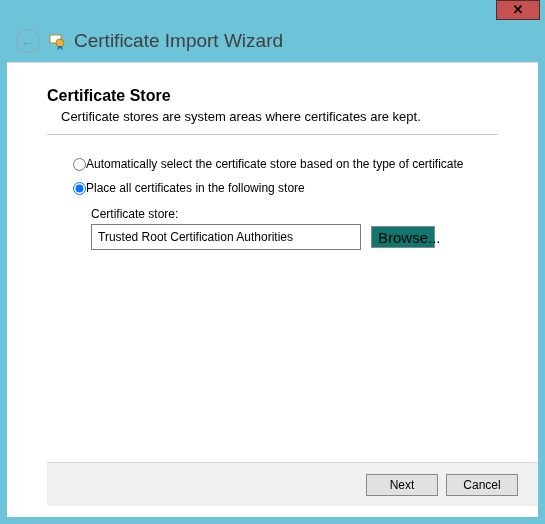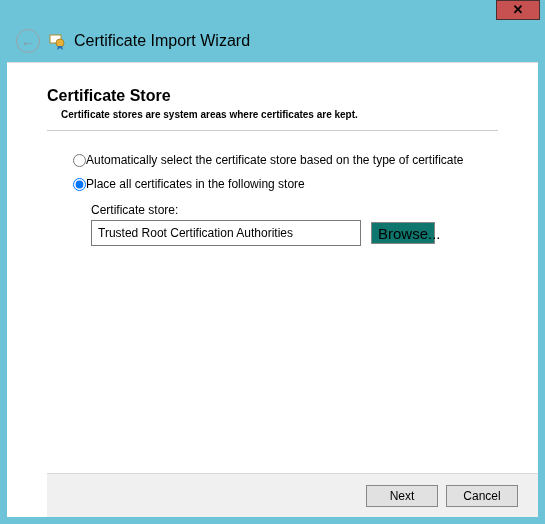--- a/index.html
+++ b/index.html
@@ -56,22 +56,22 @@
     font-size: 14px;
     background: transparent;
     cursor: pointer;
   }
   .wiz-icon {
     width: 18px;
     height: 18px;
     display: inline-block;
   }
   .title {
-    color: #000000;
-    font-size: 16px;
+    color: #404040;
+    font-size: 19px;
   }
   .panel {
     position: absolute;
     top: 62px;
     left: 7px;
     right: 7px;
     bottom: 7px;
     background: #fff;
     border-top: 1px solid #dcdcdc;
   }
@@ -79,22 +79,21 @@
     padding: 24px 40px 0 40px;
     color: #000;
   }
   .section-title {
     font-weight: bold;
     font-size: 16px;
     margin-bottom: 4px;
   }
   .section-desc {
     margin: 0 0 10px 14px;
-    font-size: 10px;
-    font-weight: bold;
+    font-size: 13px;
   }
   hr.div {
     border: none;
     border-top: 1px solid #ccc;
     margin: 6px 0 22px 0;
   }
   .instruction {
     margin: 0 0 14px 10px;
     font-size: 12px;
     line-height: 1.35;
@@ -142,21 +141,21 @@
     background: #0f766e;
     border: 1px solid #888;
     font-family: inherit;
     font-size: 15px;
     cursor: pointer;
   }
   .footer {
     position: absolute;
     left: 0;
     right: 0;
-    bottom: 0;
+    bottom: 11px;
     height: 44px;
     background: #f0f0f0;
     border-top: 1px solid #d8d8d8;
     display: flex;
     justify-content: flex-end;
     align-items: center;
     padding-right: 20px;
     gap: 8px;
     margin-left: 40px;
   }

